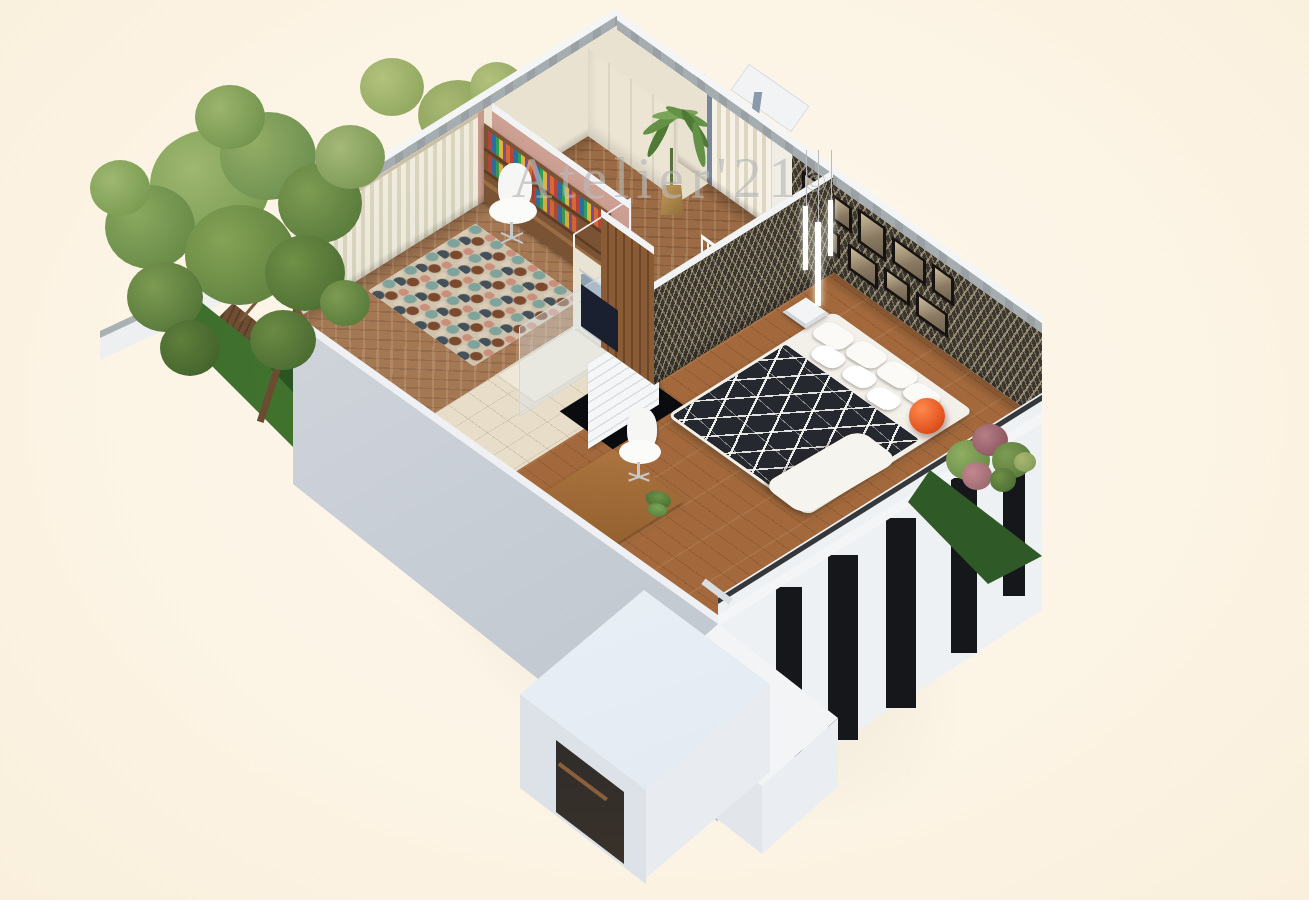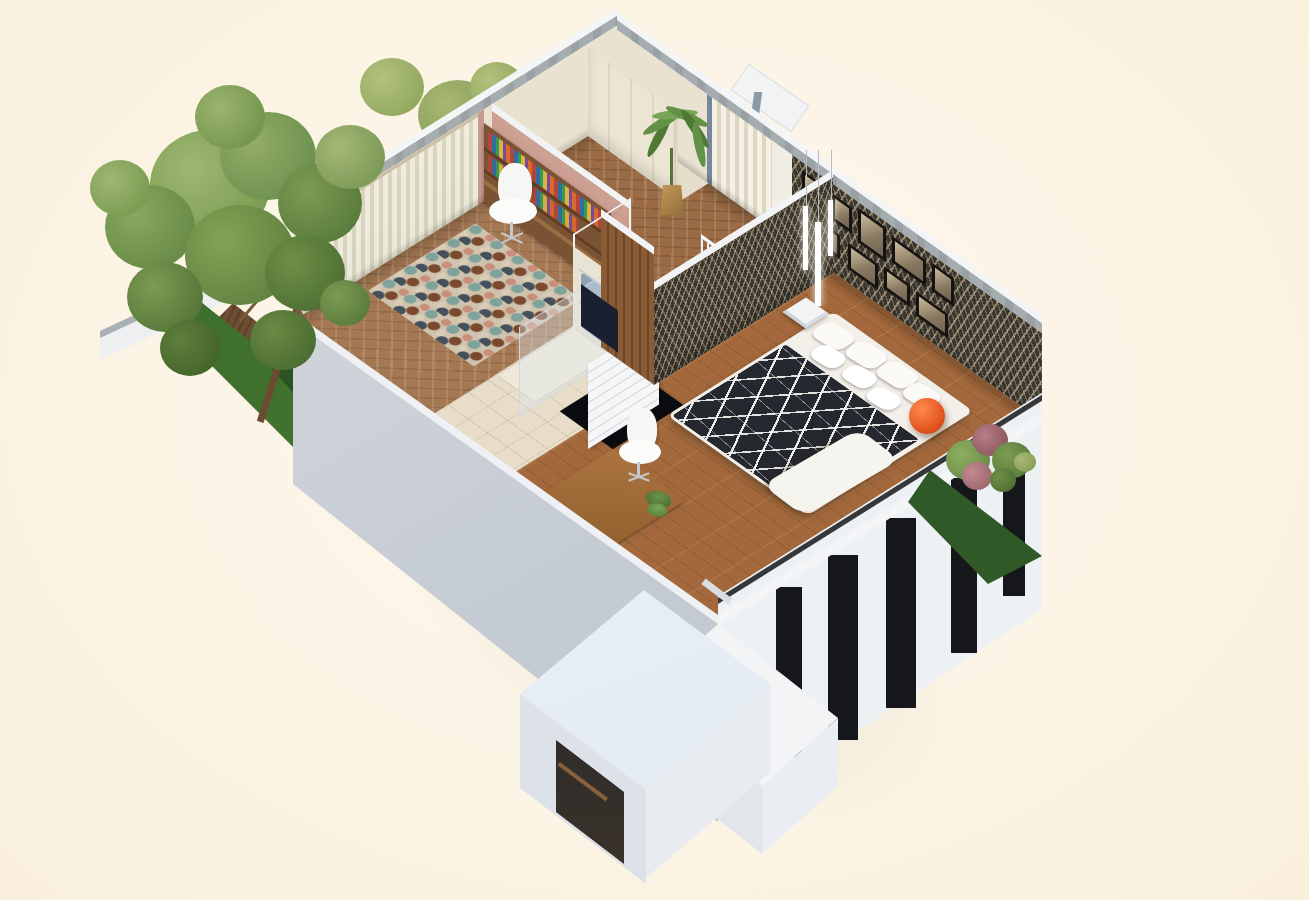--- a/index.html
+++ b/index.html
@@ -321,14 +321,17 @@
     <div class="blob" style="left:127px;top:262px;width:76px;height:70px;background:radial-gradient(circle at 35% 35%,#7d9b52,#4a6c32);"></div>
     <div class="blob" style="left:265px;top:235px;width:80px;height:76px;background:radial-gradient(circle at 35% 35%,#6f9046,#44662e);"></div>
     <div class="blob" style="left:90px;top:160px;width:60px;height:56px;background:radial-gradient(circle at 35% 35%,#9fb771,#6f9448);"></div>
     <div class="blob" style="left:315px;top:125px;width:70px;height:64px;background:radial-gradient(circle at 35% 35%,#a5b878,#70904c);"></div>
     <div class="blob" style="left:195px;top:85px;width:70px;height:64px;background:radial-gradient(circle at 35% 35%,#9cb46e,#688c44);"></div>
     <div class="blob" style="left:160px;top:320px;width:60px;height:56px;background:radial-gradient(circle at 35% 35%,#5f7f3c,#3c5c28);"></div>
     <div class="blob" style="left:250px;top:310px;width:66px;height:60px;background:radial-gradient(circle at 35% 35%,#6b8a44,#42642c);"></div>
     <div class="blob" style="left:320px;top:280px;width:50px;height:46px;background:radial-gradient(circle at 35% 35%,#7d9b52,#4f7336);"></div>
   </div>
 
+  <div class="watermark">
+    <span>Atelier'21</span><span class="sym">©</span>
+  </div>
 
 </div>
 
 </body></html>

